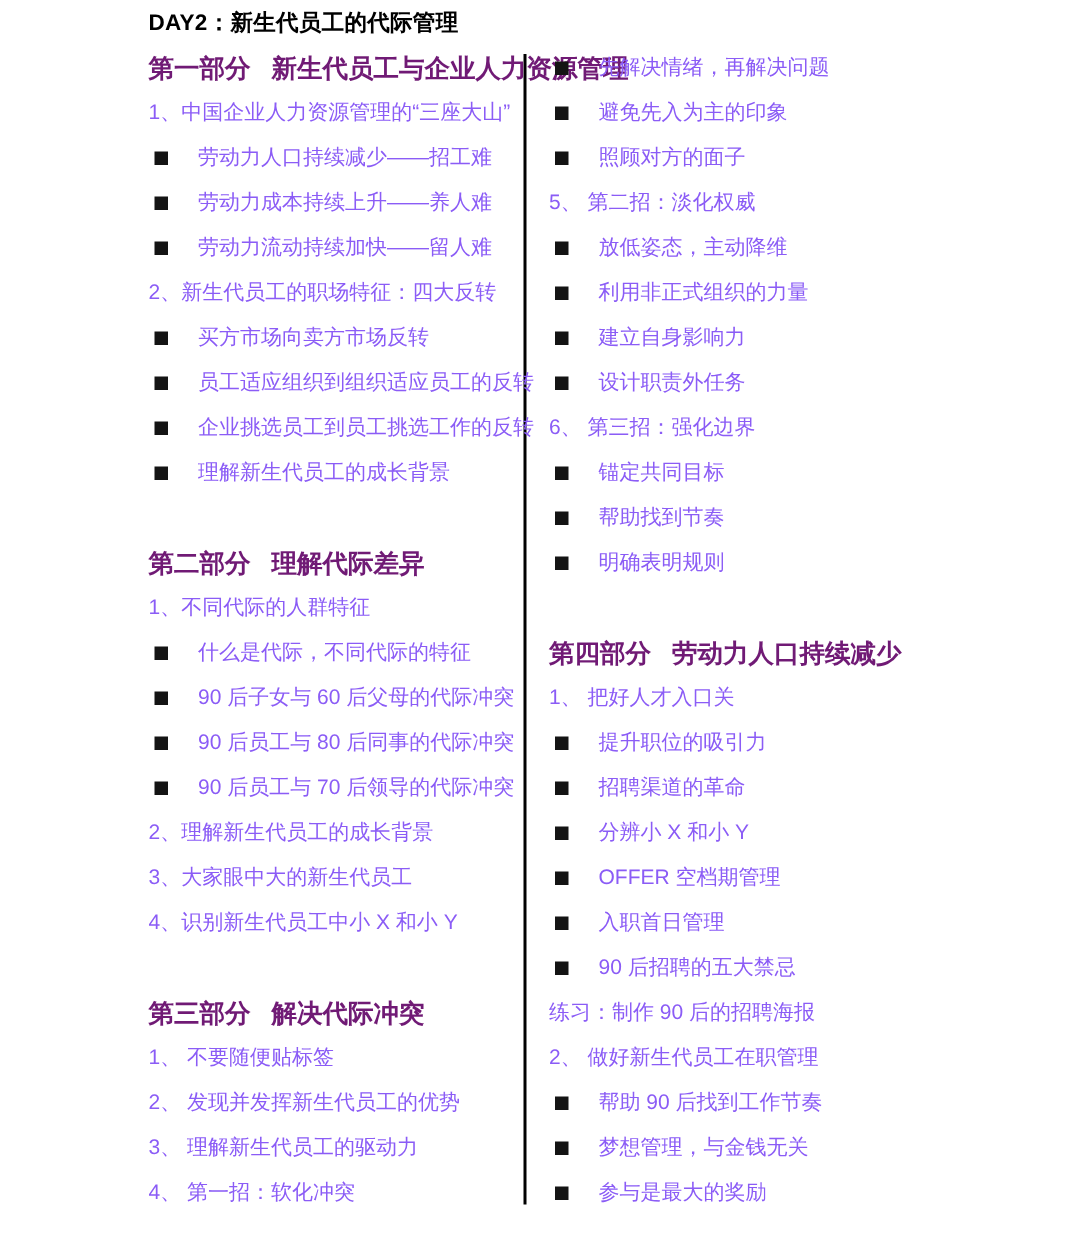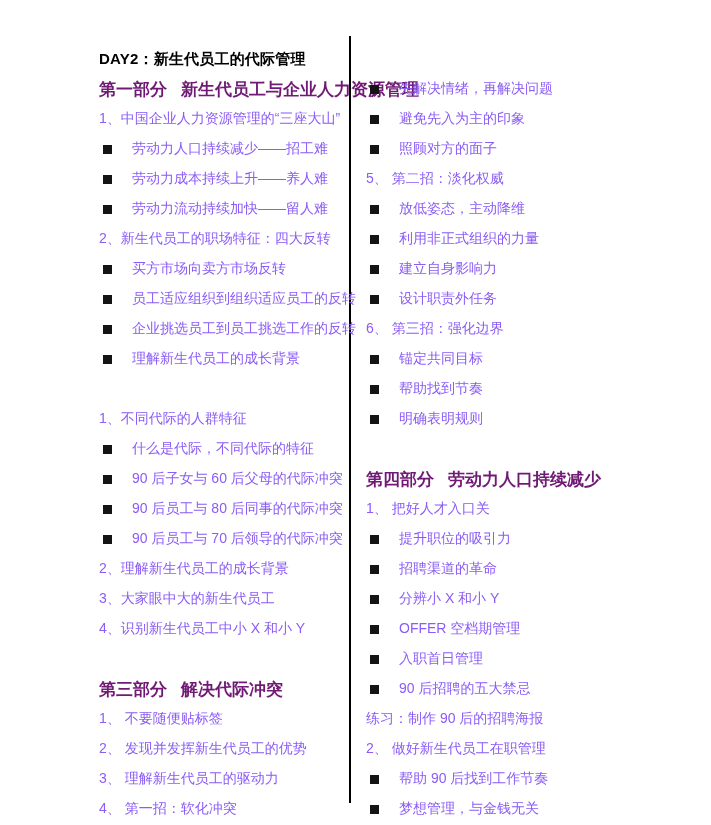--- a/index.html
+++ b/index.html
@@ -4,21 +4,21 @@
 <style>
   html,body{margin:0;padding:0;}
   body{
     width:711px;height:825px;
     background:#ffffff;
     font-family:"Liberation Sans","DejaVu Sans",sans-serif;
     position:relative;
     overflow:hidden;
   }
   .page{position:absolute;inset:0;}
-  .col{position:absolute;top:0;margin-top:44px;}
+  .col{position:absolute;top:0;}
   .col-left{left:99px;width:250px;}
   .col-right{left:366px;top:30px;width:315px;}
   .divider{
     position:absolute;left:349px;top:36px;
     width:1.5px;height:767px;background:#000000;
   }
   .row{height:30px;display:flex;align-items:center;white-space:nowrap;}
   .title-row{font-weight:700;font-size:15px;color:#000000;letter-spacing:0.2px;}
   .heading{font-weight:700;font-size:17px;color:#701a75;}
   .heading .sec-title{margin-left:14px;}
@@ -77,20 +77,24 @@
         <span class="sq"></span>
         <span class="txt">企业挑选员工到员工挑选工作的反转</span>
       </div>
     <div class="row item">
         <span class="sq"></span>
         <span class="txt">理解新生代员工的成长背景</span>
       </div>
 
     <div class="row spacer"></div>
 
+    <div class="row heading">
+      <span>第二部分</span>
+      <span class="sec-title">理解代际差异</span>
+    </div>
 
     <div class="row item">
         <span class="txt-plain">1、不同代际的人群特征</span>
       </div>
     <div class="row item">
         <span class="sq"></span>
         <span class="txt">什么是代际，不同代际的特征</span>
       </div>
     <div class="row item">
         <span class="sq"></span>

